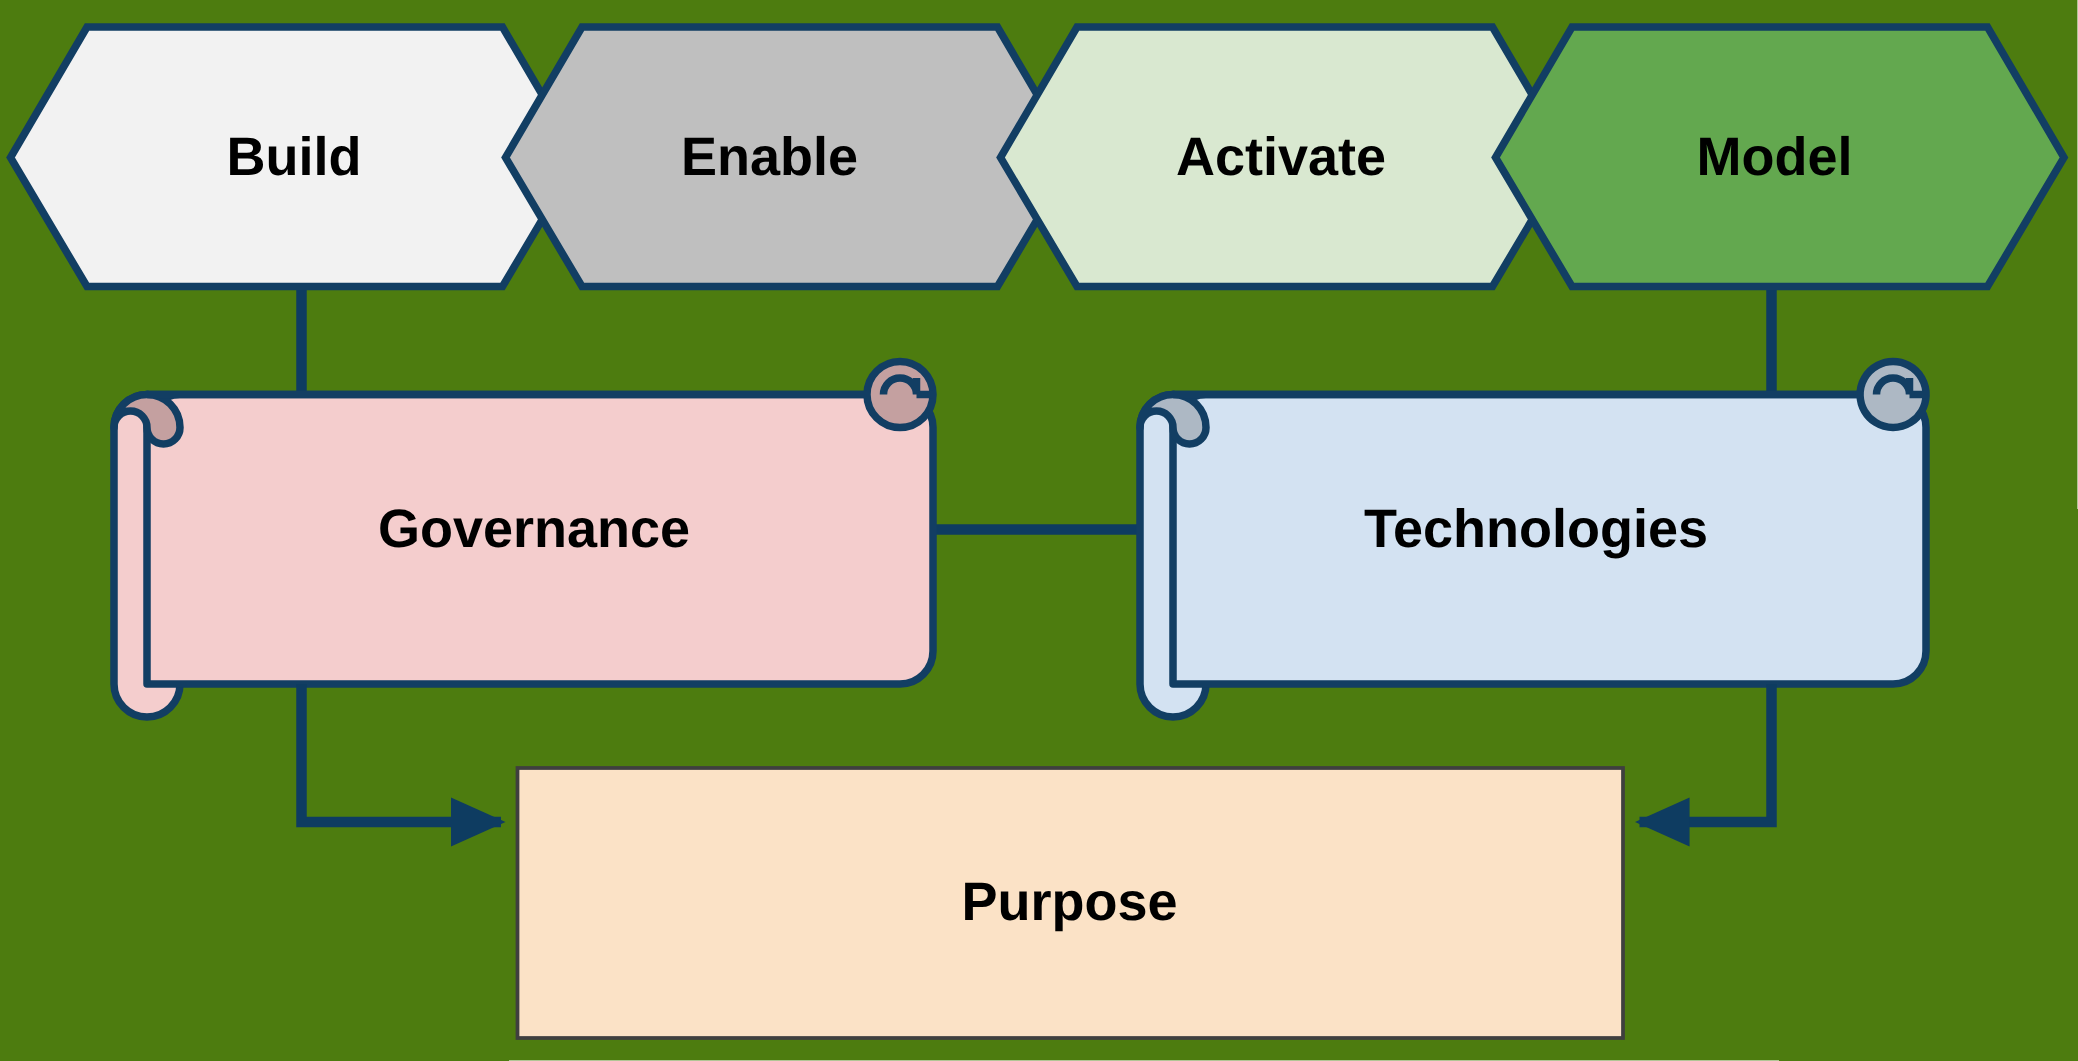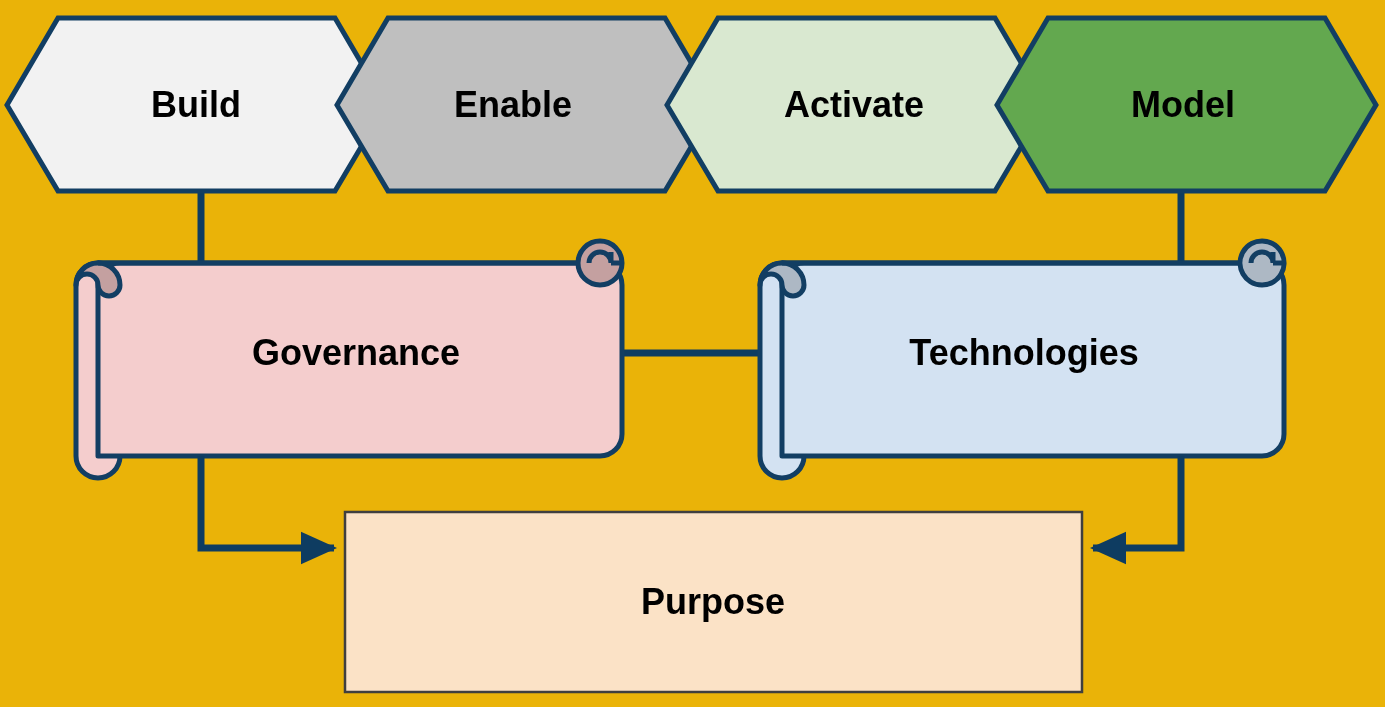--- a/index.html
+++ b/index.html
@@ -7,21 +7,21 @@
     padding: 0;
     background: #ffffff;
   }
   body {
     font-family: "Liberation Sans", sans-serif;
   }
   #diagram-root {
     position: relative;
     width: 1385px;
     height: 707px;
-    background: #eab308;
+    background: #4d7c0f;
     overflow: hidden;
   }
   #diagram-svg {
     position: absolute;
     left: 0;
     top: 0;
     width: 1385px;
     height: 707px;
   }
   .shape-label {

